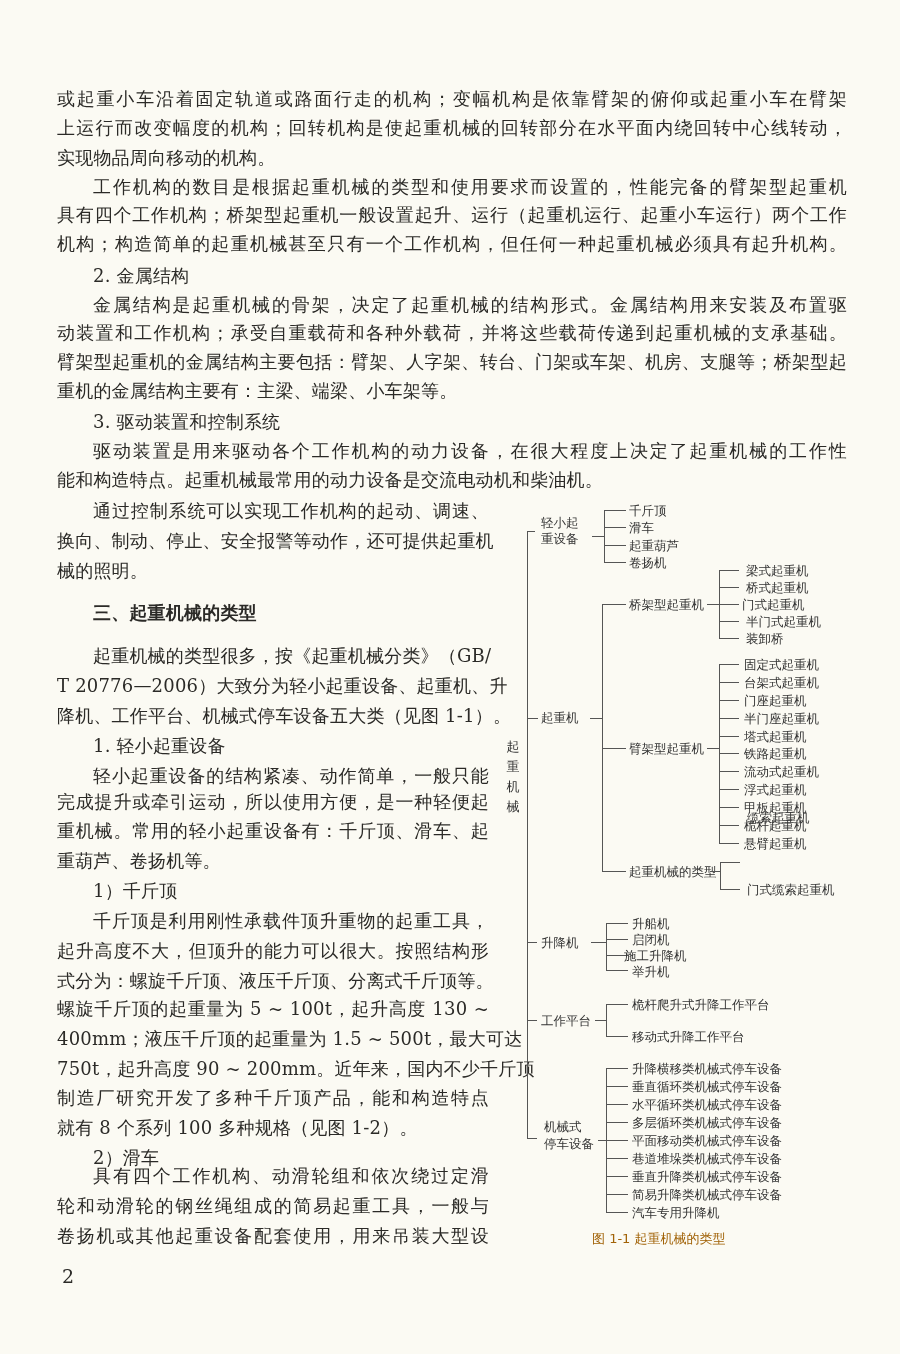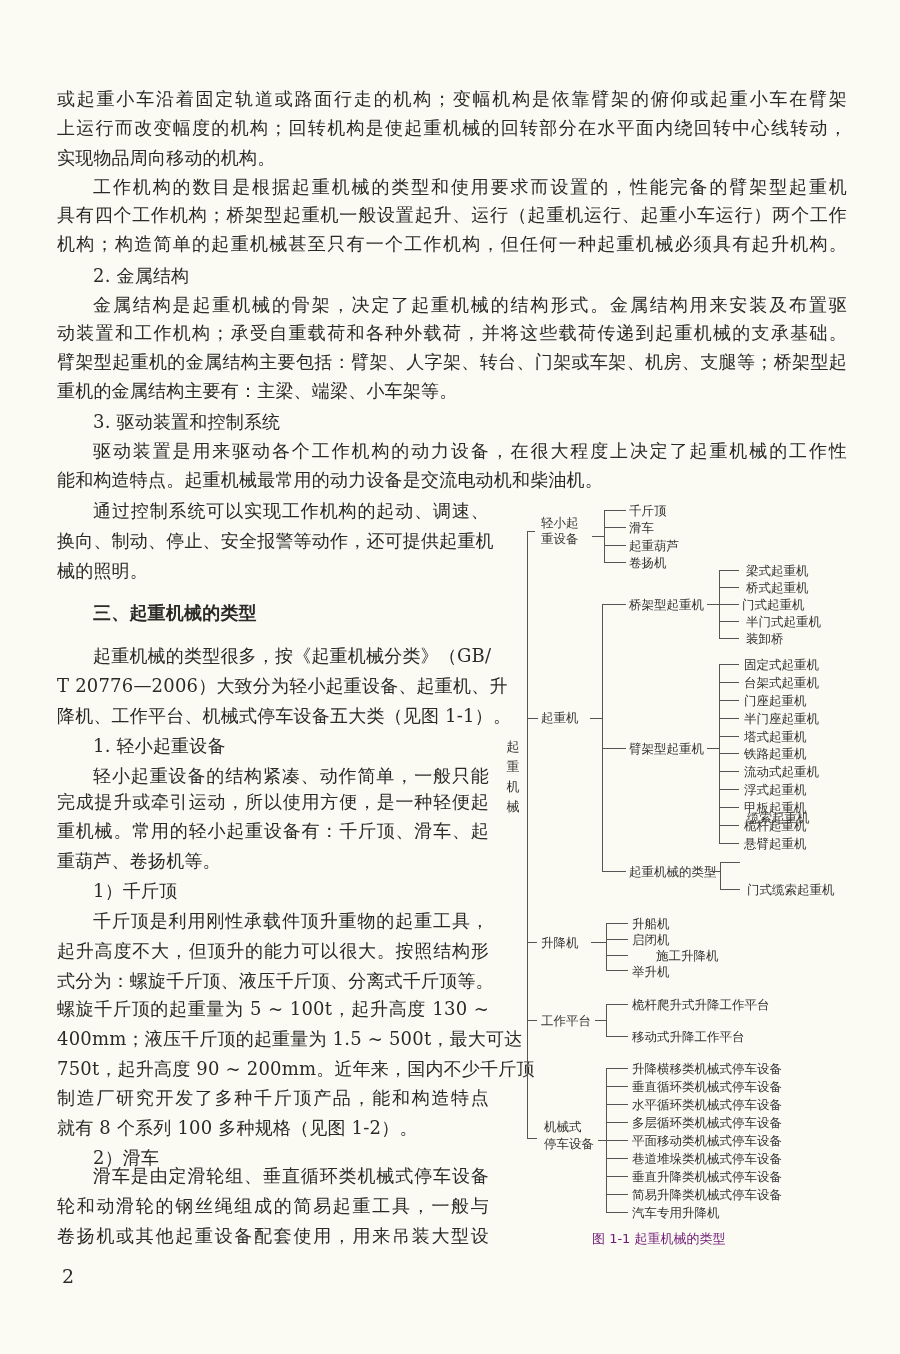--- a/index.html
+++ b/index.html
@@ -6,21 +6,21 @@
   body { width:900px; height:1354px; background:#fbfaf3; position:relative; overflow:hidden;
          font-family:"DejaVu Serif","Liberation Serif",serif; color:#2b2a27; }
   .ln { position:absolute; left:57px; width:790px; font-size:18px; line-height:22px; white-space:nowrap; letter-spacing:0.2px; }
   .jus { text-align:justify; text-align-last:justify; }
   .heading { font-family:"DejaVu Sans","Liberation Sans",sans-serif; font-weight:bold; font-size:18px; }
   .pg { position:absolute; left:62px; top:1265px; font-size:19px; }
   
   .dg { position:absolute; font-size:12.5px; line-height:15px; white-space:nowrap; color:#333; font-family:"DejaVu Sans","Liberation Sans",sans-serif; }
   .hl { position:absolute; height:1px; background:#555; }
   .vl { position:absolute; width:1px; background:#555; }
-  .cap { position:absolute; left:592px; top:1230px; font-size:13px; color:#701a75; font-family:"DejaVu Sans","Liberation Sans",sans-serif; }
+  .cap { position:absolute; left:592px; top:1230px; font-size:13px; color:#a16207; font-family:"DejaVu Sans","Liberation Sans",sans-serif; }
   .root { position:absolute; left:505px; top:737px; width:16px; font-size:13px; line-height:20px; text-align:center; color:#333; font-family:"DejaVu Sans","Liberation Sans",sans-serif; }
 </style>
 </head>
 <body>
 
 <div>
   <div class="ln jus" style="top:88px">或起重小车沿着固定轨道或路面行走的机构；变幅机构是依靠臂架的俯仰或起重小车在臂架</div>
   <div class="ln jus" style="top:117px">上运行而改变幅度的机构；回转机构是使起重机械的回转部分在水平面内绕回转中心线转动，</div>
   <div class="ln" style="top:147px">实现物品周向移动的机构。</div>
 
@@ -63,21 +63,21 @@
   <div class="ln jus" style="top:940px; width:432px">起升高度不大，但顶升的能力可以很大。按照结构形</div>
   <div class="ln jus" style="top:970px; width:432px">式分为：螺旋千斤顶、液压千斤顶、分离式千斤顶等。</div>
   <div class="ln jus" style="top:998px; width:432px">螺旋千斤顶的起重量为 5 ~ 100t，起升高度 130 ~</div>
   <div class="ln jus" style="top:1028px; width:432px">400mm；液压千斤顶的起重量为 1.5 ~ 500t，最大可达</div>
   <div class="ln jus" style="top:1058px; width:432px">750t，起升高度 90 ~ 200mm。近年来，国内不少千斤顶</div>
   <div class="ln jus" style="top:1087px; width:432px">制造厂研究开发了多种千斤顶产品，能和构造特点</div>
   <div class="ln" style="top:1117px">就有 8 个系列 100 多种规格（见图 1-2）。</div>
 
   <div class="ln" style="top:1147px; left:93px">2）滑车</div>
 
-  <div class="ln jus" style="top:1165px; left:93px; width:396px">滑车是由定滑轮组、垂直循环类机械式停车设备</div>
+  <div class="ln jus" style="top:1165px; left:93px; width:396px">具有四个工作机构、动滑轮组和依次绕过定滑</div>
   <div class="ln jus" style="top:1195px; width:432px">轮和动滑轮的钢丝绳组成的简易起重工具，一般与</div>
   <div class="ln jus" style="top:1225px; width:432px">卷扬机或其他起重设备配套使用，用来吊装大型设</div>
 </div>
 
 <div class="pg">2</div>
 
 <div>
 
   <div class="root">
     <div>起</div>
@@ -161,21 +161,21 @@
   <div class="hl" style="left:527px; top:942px; width:10px"></div>
   <div class="dg" style="left:541px; top:935px">升降机</div>
   <div class="hl" style="left:591px; top:942px; width:15px"></div>
   <div class="vl" style="left:606px; top:923px; height:47px"></div>
   <div class="hl" style="left:606px; top:923px; width:22px"></div>
   <div class="hl" style="left:606px; top:939px; width:22px"></div>
   <div class="hl" style="left:606px; top:955px; width:22px"></div>
   <div class="hl" style="left:606px; top:970px; width:22px"></div>
   <div class="dg" style="left:632px; top:916px">升船机</div>
   <div class="dg" style="left:632px; top:932px">启闭机</div>
-  <div class="dg" style="left:656px; top:948px">施工升降机</div>
+  <div class="dg" style="left:624px; top:948px">施工升降机</div>
   <div class="dg" style="left:632px; top:964px">举升机</div>
 
   <div class="hl" style="left:527px; top:1020px; width:10px"></div>
   <div class="dg" style="left:541px; top:1013px">工作平台</div>
   <div class="hl" style="left:595px; top:1020px; width:11px"></div>
   <div class="vl" style="left:606px; top:1004px; height:32px"></div>
   <div class="hl" style="left:606px; top:1004px; width:22px"></div>
   <div class="hl" style="left:606px; top:1036px; width:22px"></div>
   <div class="dg" style="left:632px; top:997px">桅杆爬升式升降工作平台</div>
   <div class="dg" style="left:632px; top:1029px">移动式升降工作平台</div>

